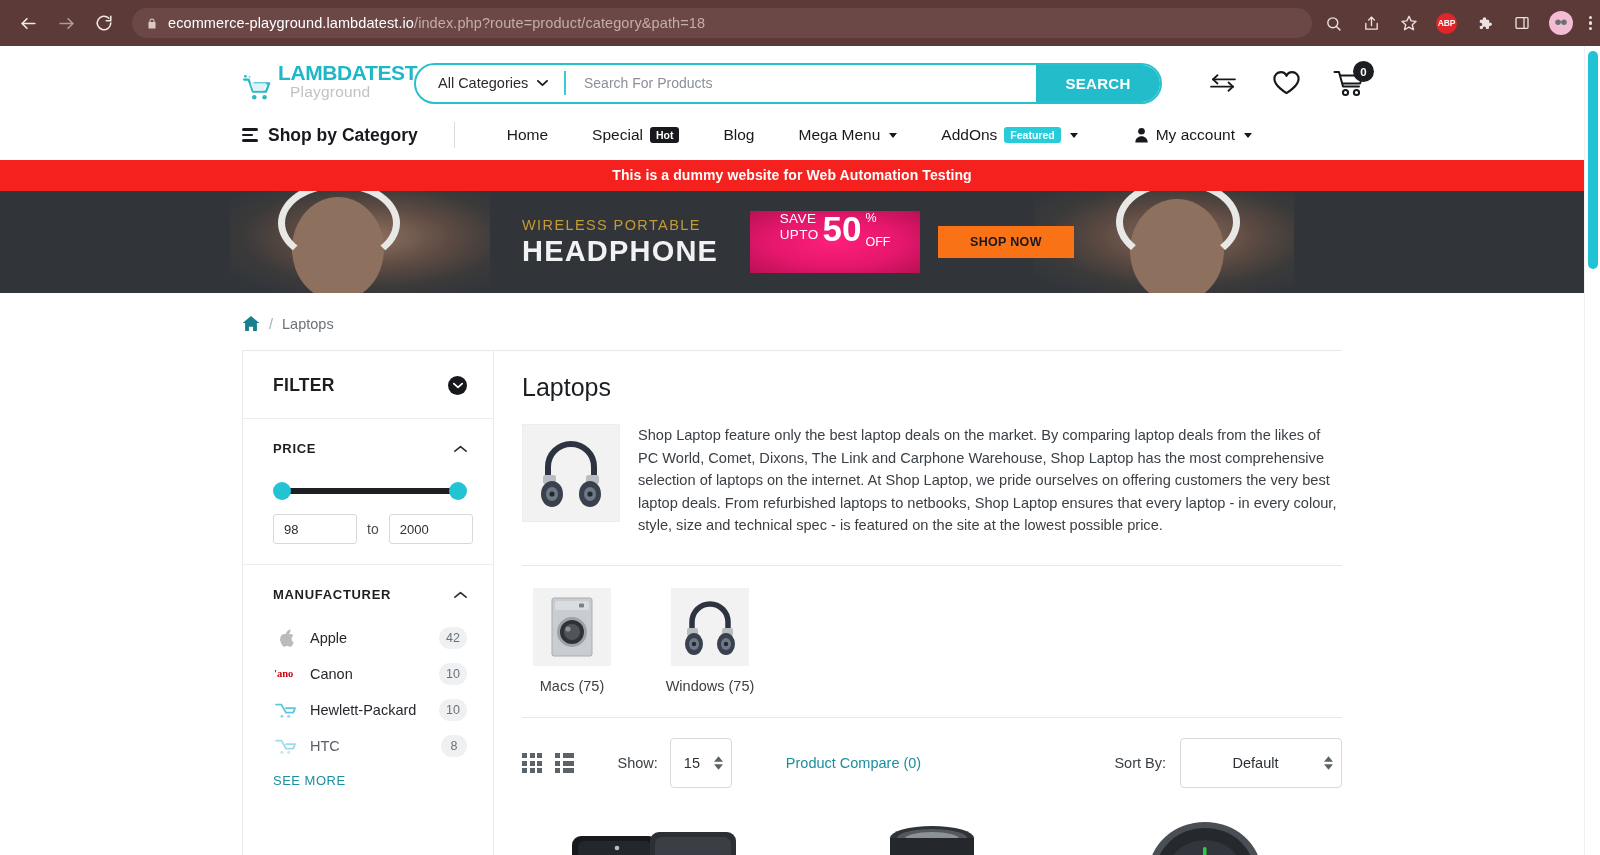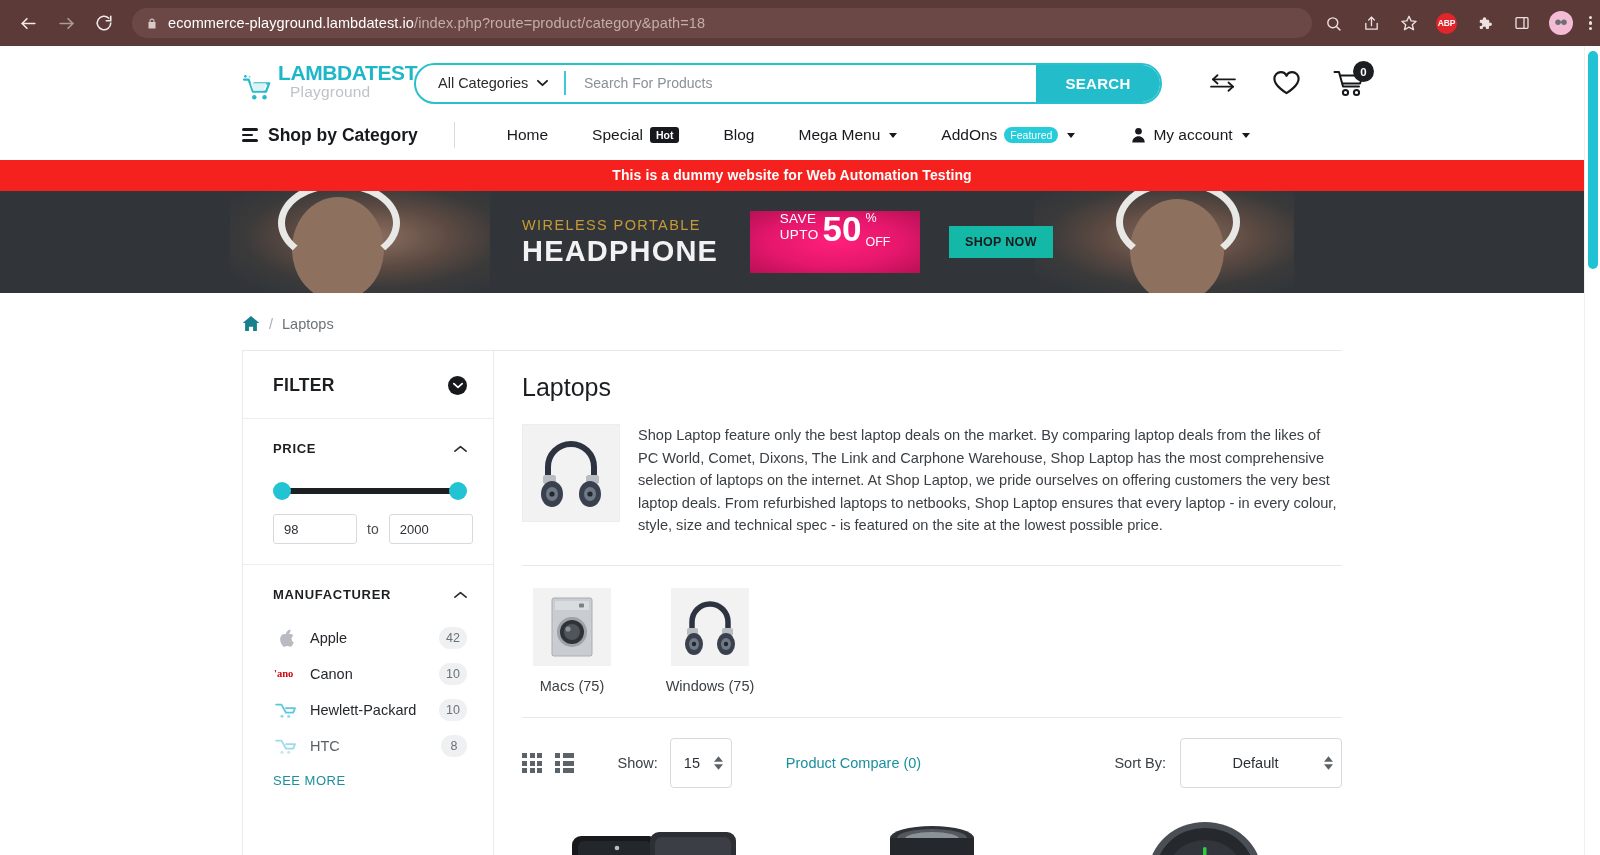--- a/index.html
+++ b/index.html
@@ -107,22 +107,22 @@
   .nav-links { display: flex; align-items: center; gap: 0; }
   .nav-link {
     font-size: 15.5px; color: #17191c; padding: 0 22px; display: flex; align-items: center; gap: 7px;
     white-space: nowrap;
   }
   .badge-hot {
     background: #17191c; color: #fff; font-size: 10.5px; font-weight: bold;
     padding: 2.5px 6px; border-radius: 3px; line-height: 1;
   }
   .badge-feat {
-    background: #27ccdb; color: #fff; font-size: 10.5px; font-weight: normal;
-    padding: 3px 6px; border-radius: 8px; line-height: 1;
+    background: #27ccdb; color: #fff; font-size: 10.5px; font-weight: bold;
+    padding: 3px 6px; border-radius: 3px; line-height: 1;
   }
   .caret { width: 0; height: 0; border-left: 4.5px solid transparent; border-right: 4.5px solid transparent;
            border-top: 5px solid #17191c; display: inline-block; margin-left: 2px; }
 
   
   .notice {
     background: #f5211e; color: #fff; text-align: center; font-size: 14px; font-weight: bold;
     padding: 7px 0 8px; letter-spacing: .1px;
   }
 
@@ -144,22 +144,22 @@
   .hero-title { font-size: 29px; color: #f2f2f2; letter-spacing: 1.2px; margin-top: 2px; font-weight: bold; }
   .hero-deal {
     margin-left: 32px; width: 170px; height: 62px; display: flex; align-items: flex-start; justify-content: center;
     background: radial-gradient(ellipse at center, #ff1f7a 0%, #e5176c 55%, #b81055 100%);
     gap: 4px; color: #fff;
   }
   .deal-l { display: flex; flex-direction: column; font-size: 13.5px; line-height: 1.15; letter-spacing: .4px; }
   .deal-big { font-size: 35px; font-weight: bold; line-height: 1; }
   .deal-r { display: flex; flex-direction: column; justify-content: space-between; height: 38px; font-size: 12.5px; }
   .shop-now {
-    margin-left: 29px; background: #14b8a6; color: #17191c; font-size: 12.5px; font-weight: bold;
-    padding: 9px 16px; letter-spacing: .3px; border: 0; cursor: pointer; font-family: "Liberation Sans", sans-serif;
+    margin-left: 18px; background: #f97316; color: #17191c; font-size: 12.5px; font-weight: bold;
+    padding: 9px 32px; letter-spacing: .3px; border: 0; cursor: pointer; font-family: "Liberation Sans", sans-serif;
   }
 
   
   .content { width: 1100px; margin: 0 auto; padding-top: 22px; }
   .breadcrumb { display: flex; align-items: center; gap: 9px; font-size: 14.5px; color: #6c7278; padding-bottom: 18px; }
   .bc-sep { color: #a8adb2; }
   .main-grid { display: flex; gap: 28px; border-top: 1px solid #e6e8ea; padding-top: 0; }
 
   
   .sidebar { width: 252px; flex: 0 0 auto; border-left: 1px solid #e8eaec; border-right: 1px solid #e8eaec; }

